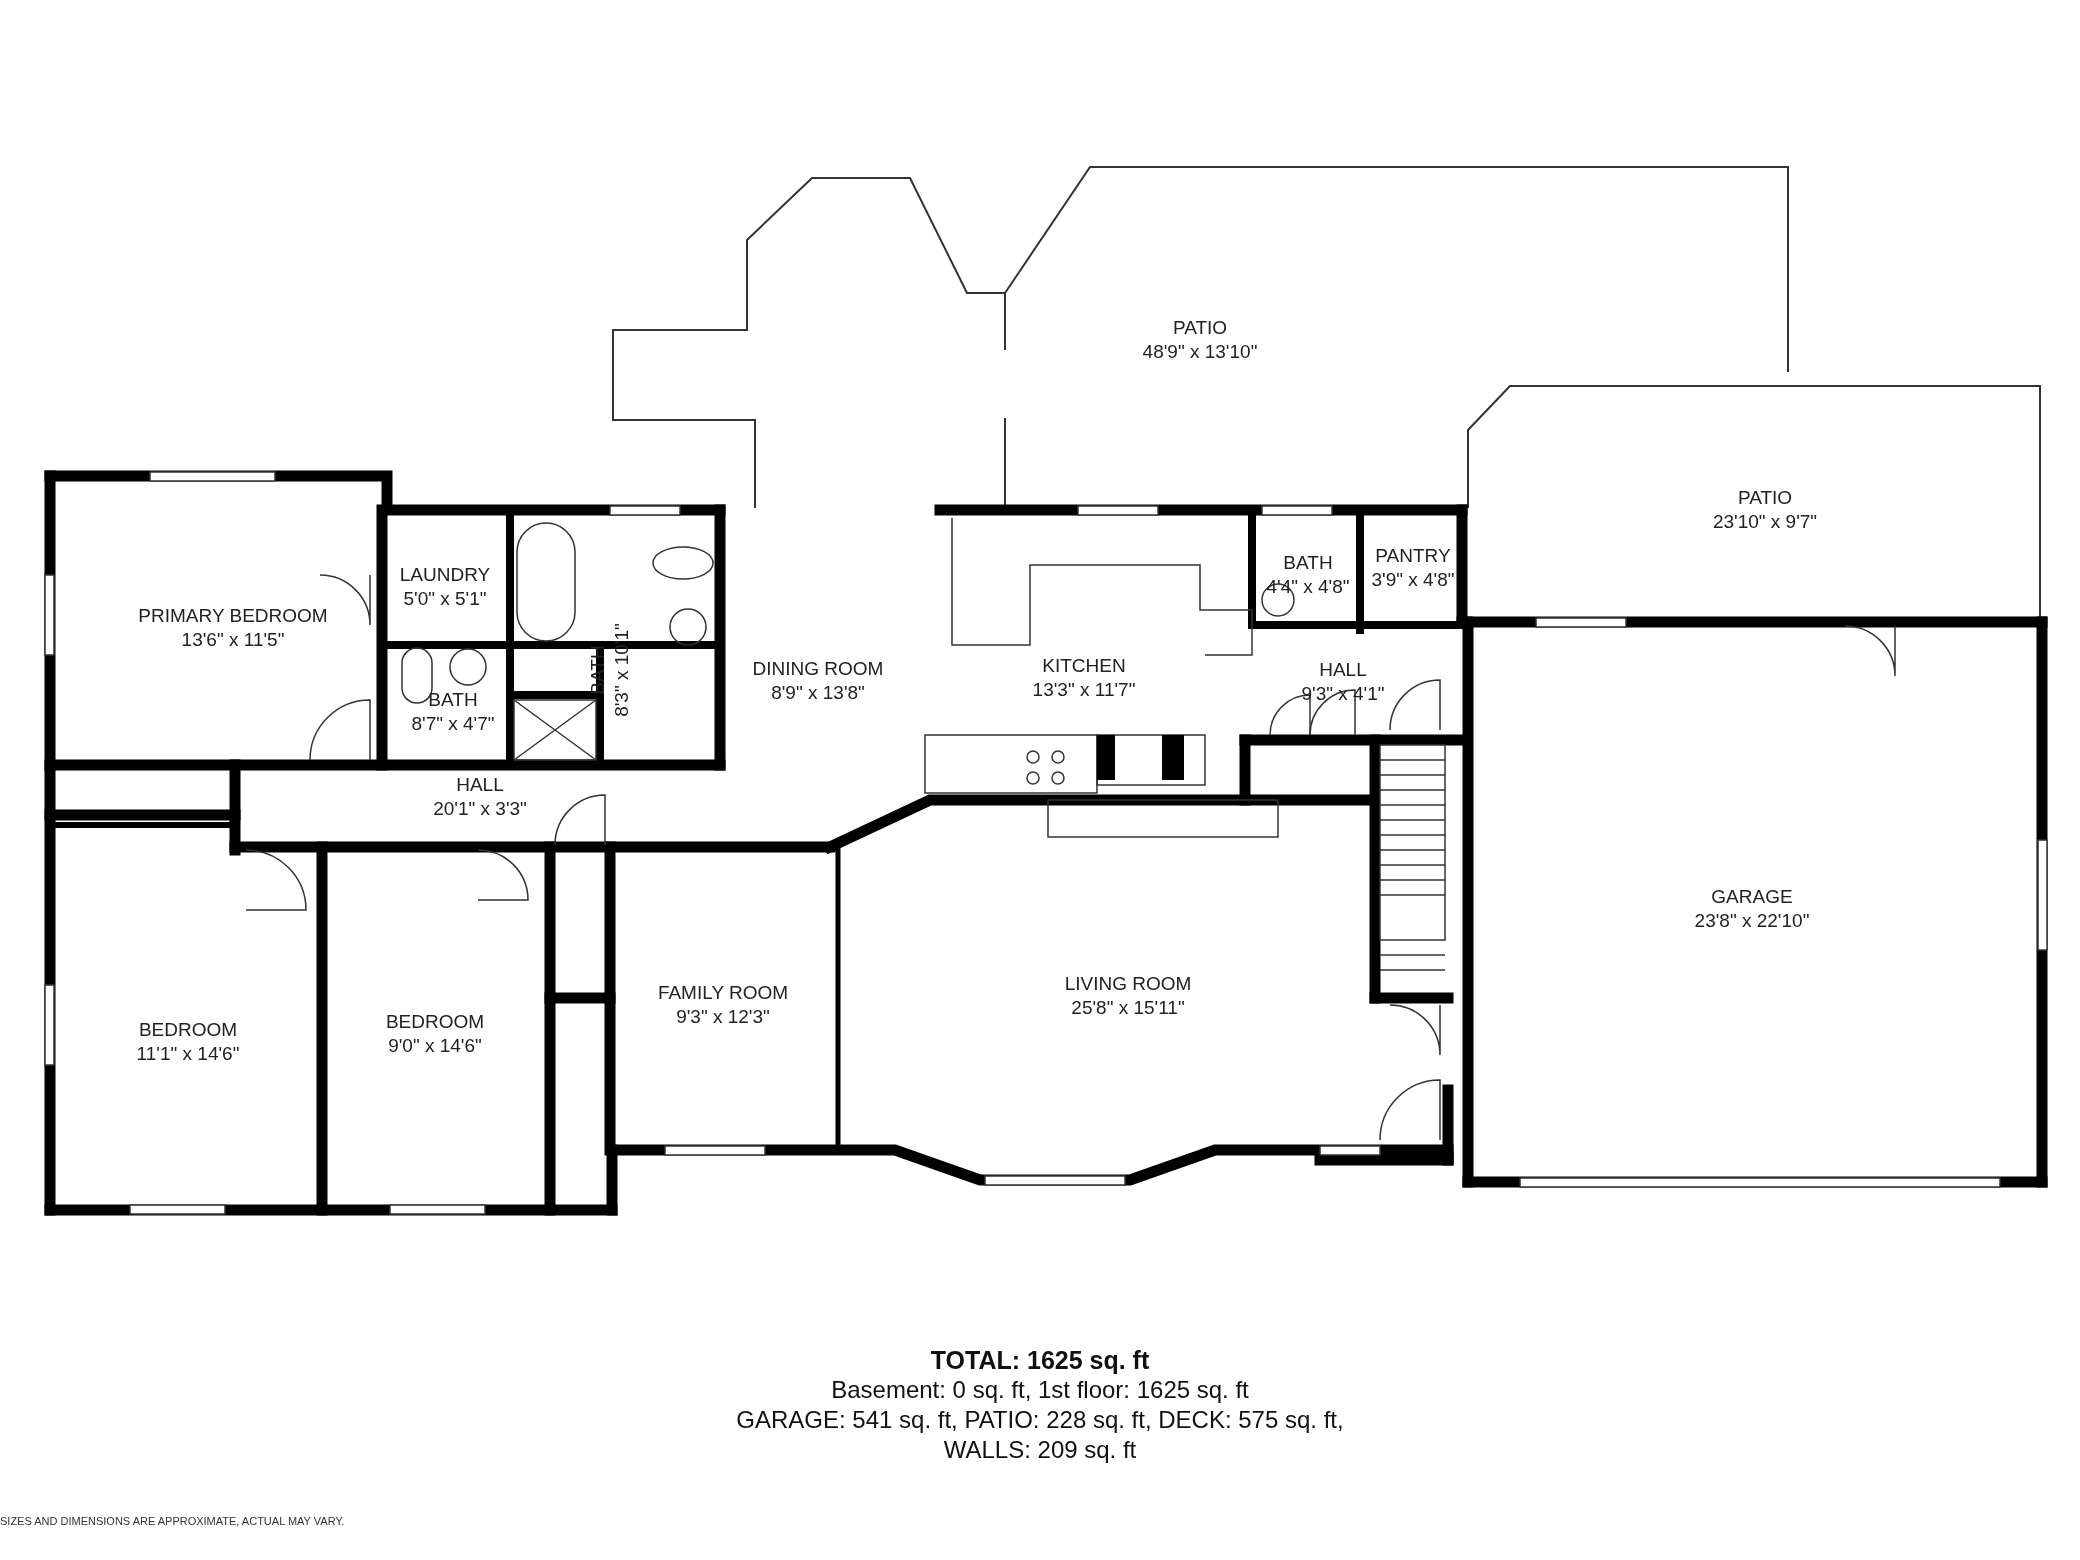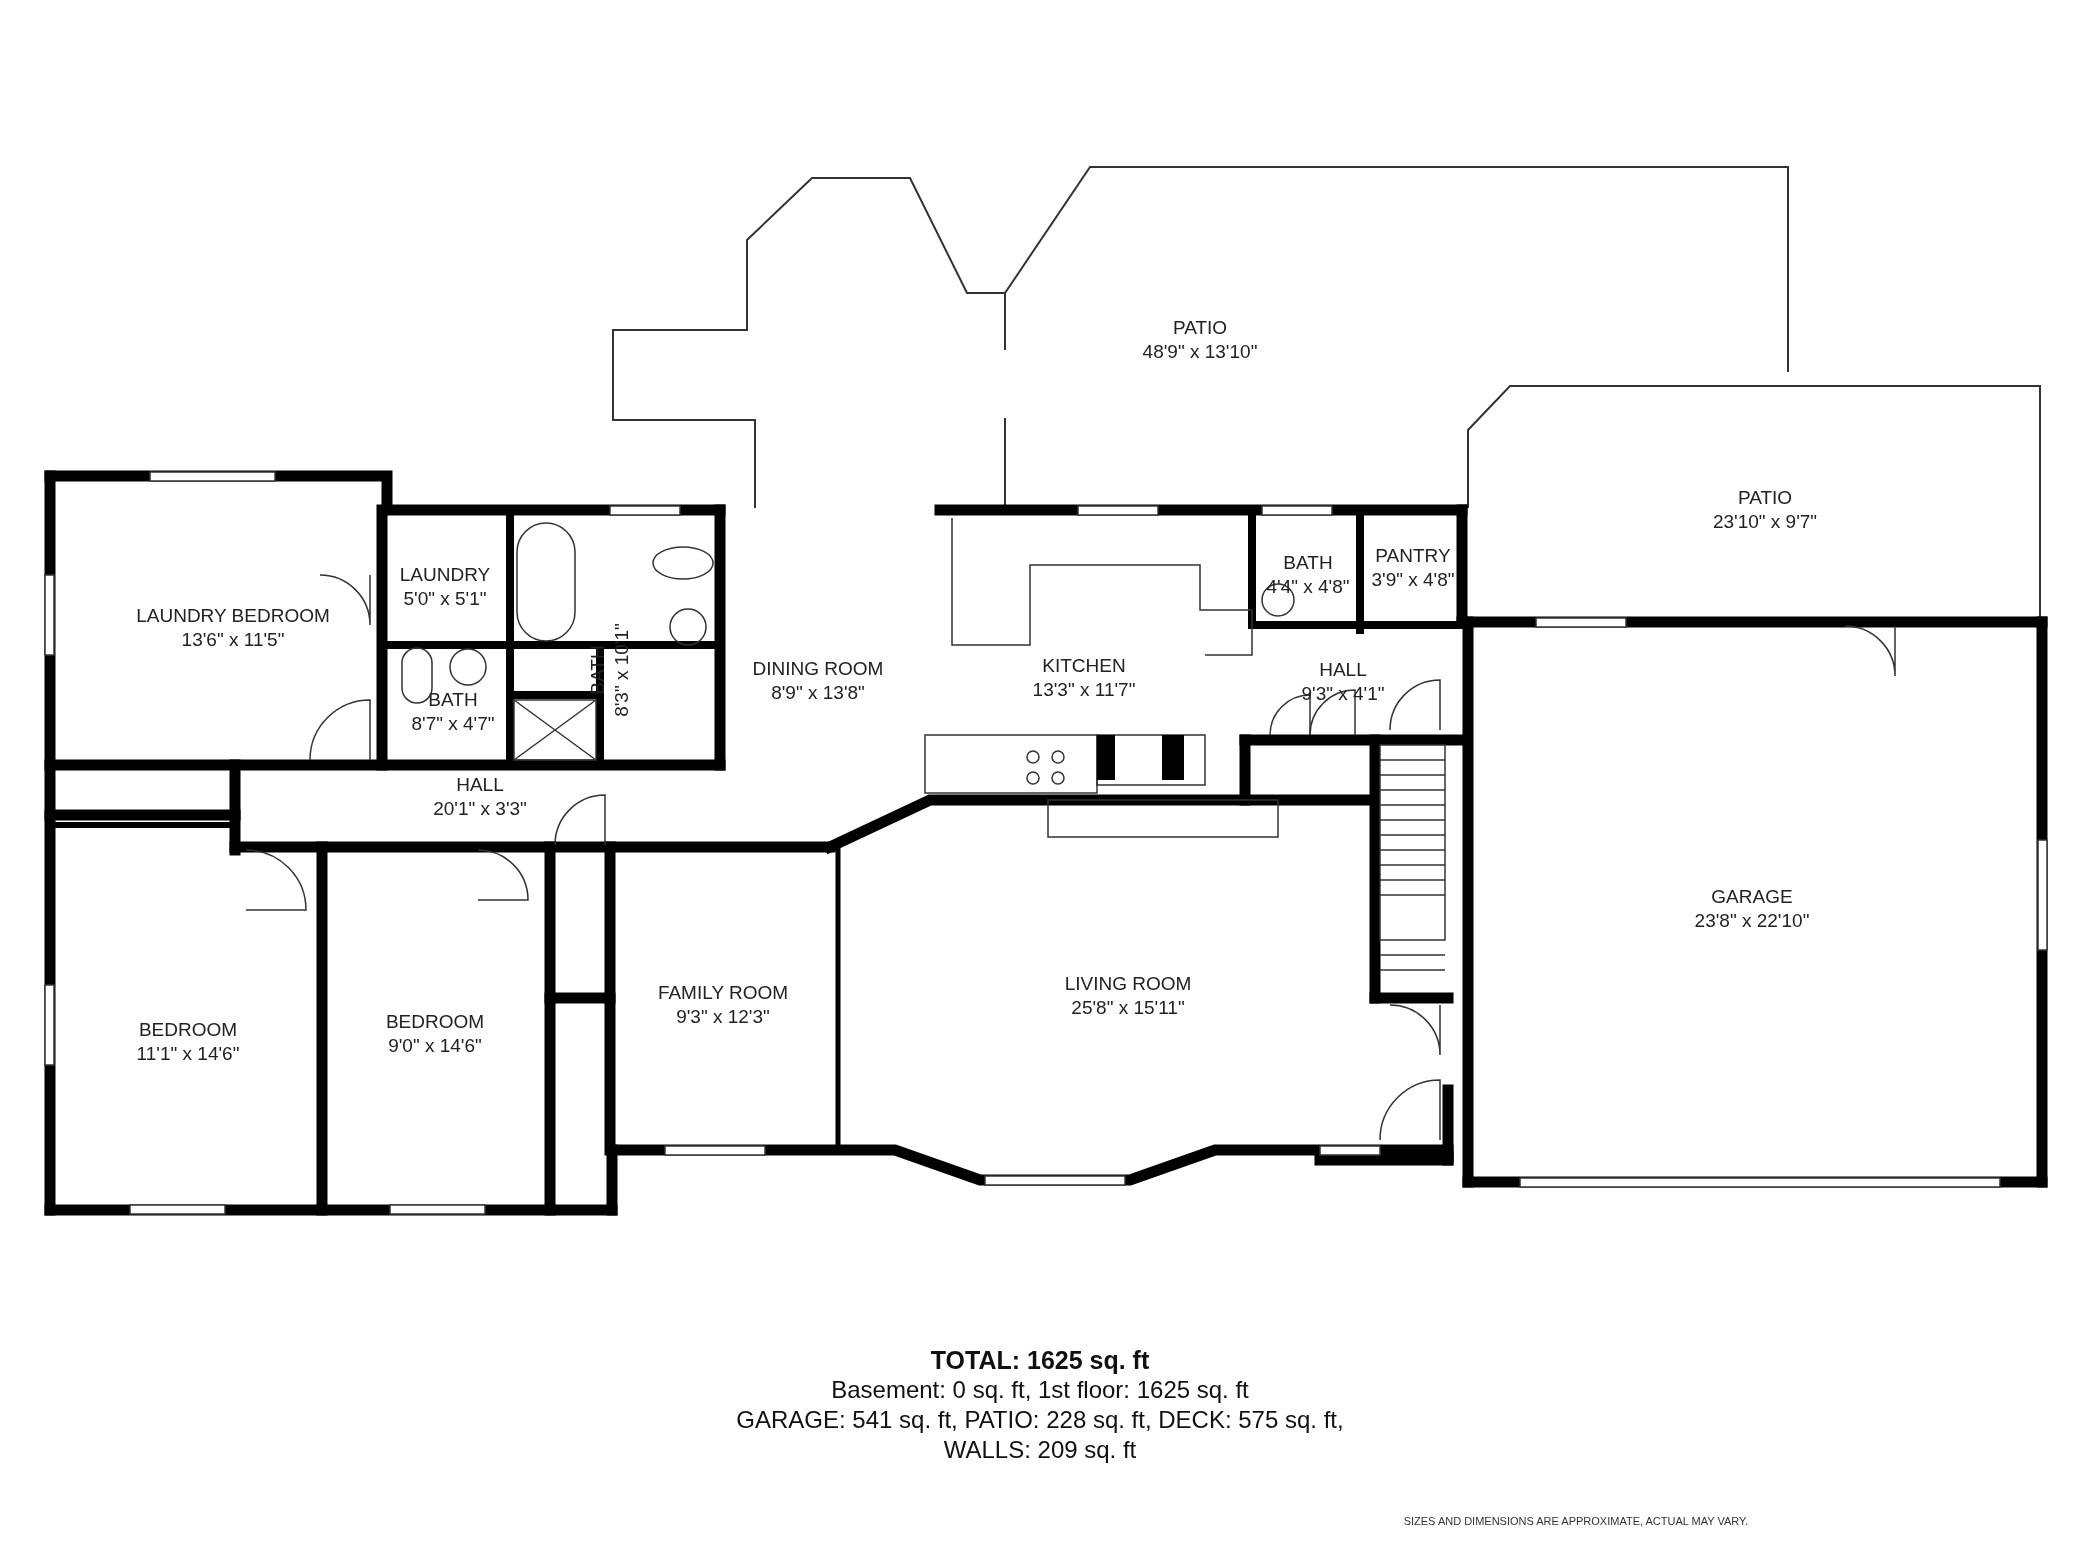--- a/index.html
+++ b/index.html
@@ -3,21 +3,21 @@
 <meta charset="utf-8">
 <style>
   html, body { margin:0; padding:0; background:#fff; }
   body { width:2080px; height:1560px; position:relative; overflow:hidden; font-family:"Liberation Sans", sans-serif; }
   #plan { position:absolute; left:0; top:0; width:2080px; height:1560px; }
   .lbl { position:absolute; text-align:center; color:#222; font-size:19px; line-height:24px; transform:translate(-50%,-50%); white-space:nowrap; }
   .lbl .n { display:block; }
   .lbl .d { display:block; }
   .summary { position:absolute; left:0; width:2080px; top:1345px; text-align:center; color:#111; font-size:24px; line-height:30px; }
   .summary .total { font-weight:bold; font-size:25px; }
-  .disclaimer { position:absolute; left:0; width:1748px; top:1515px; text-align:right; font-size:11px; color:#333; }
+  .disclaimer { position:absolute; left:0; width:1748px; top:1515px; text-align:left; font-size:11px; color:#333; }
 </style>
 </head>
 <body>
 
 <svg id="plan" viewBox="0 0 2080 1560" xmlns="http://www.w3.org/2000/svg">
 
   <polyline fill="none" stroke="#333" stroke-width="2" points="755,508 755,420 613,420 613,330 747,330 747,240 812,178 910,178 967,293 1005,293 1090,167 1788,167 1788,372"></polyline>
   <line x1="1005" y1="293" x2="1005" y2="350" stroke="#333" stroke-width="2"></line>
   <line x1="1005" y1="418" x2="1005" y2="508" stroke="#333" stroke-width="2"></line>
 
@@ -144,21 +144,21 @@
 <div>
   <div class="lbl" style="left:1200px;top:340px">
       <span class="n">PATIO</span>
       <span class="d">48'9" x 13'10"</span>
     </div>
   <div class="lbl" style="left:1765px;top:510px">
       <span class="n">PATIO</span>
       <span class="d">23'10" x 9'7"</span>
     </div>
   <div class="lbl" style="left:233px;top:628px">
-      <span class="n">LAUNDRY BEDROOM</span>
+      <span class="n">PRIMARY BEDROOM</span>
       <span class="d">13'6" x 11'5"</span>
     </div>
   <div class="lbl" style="left:445px;top:587px">
       <span class="n">LAUNDRY</span>
       <span class="d">5'0" x 5'1"</span>
     </div>
   <div class="lbl" style="left:453px;top:712px">
       <span class="n">BATH</span>
       <span class="d">8'7" x 4'7"</span>
     </div>

